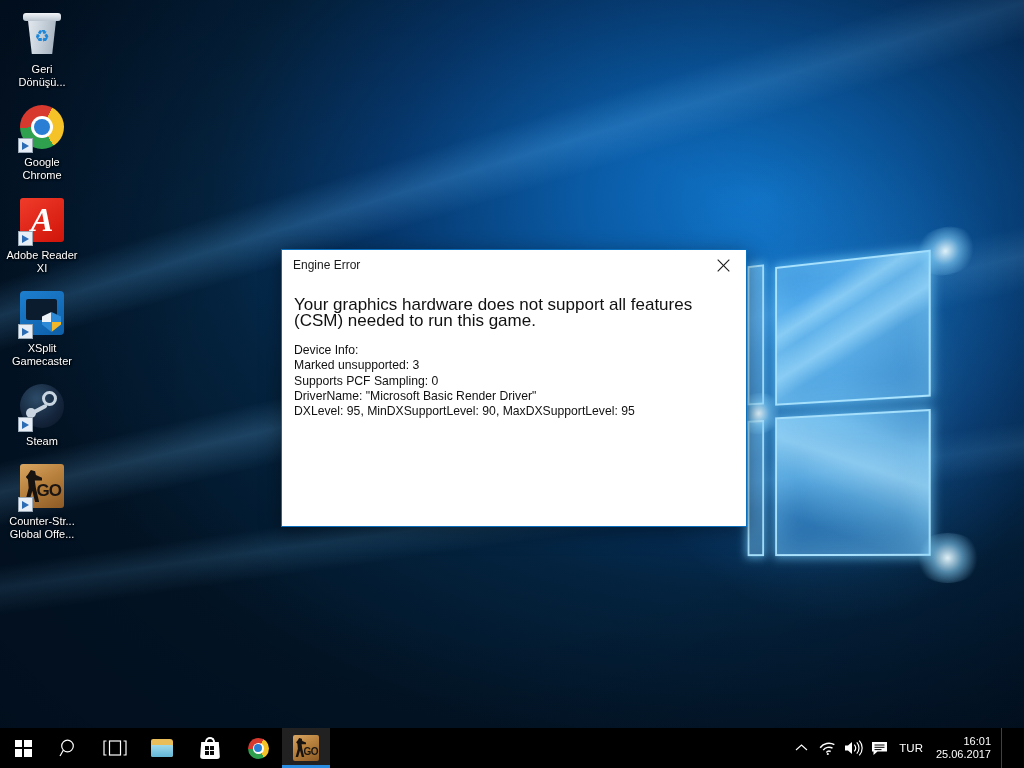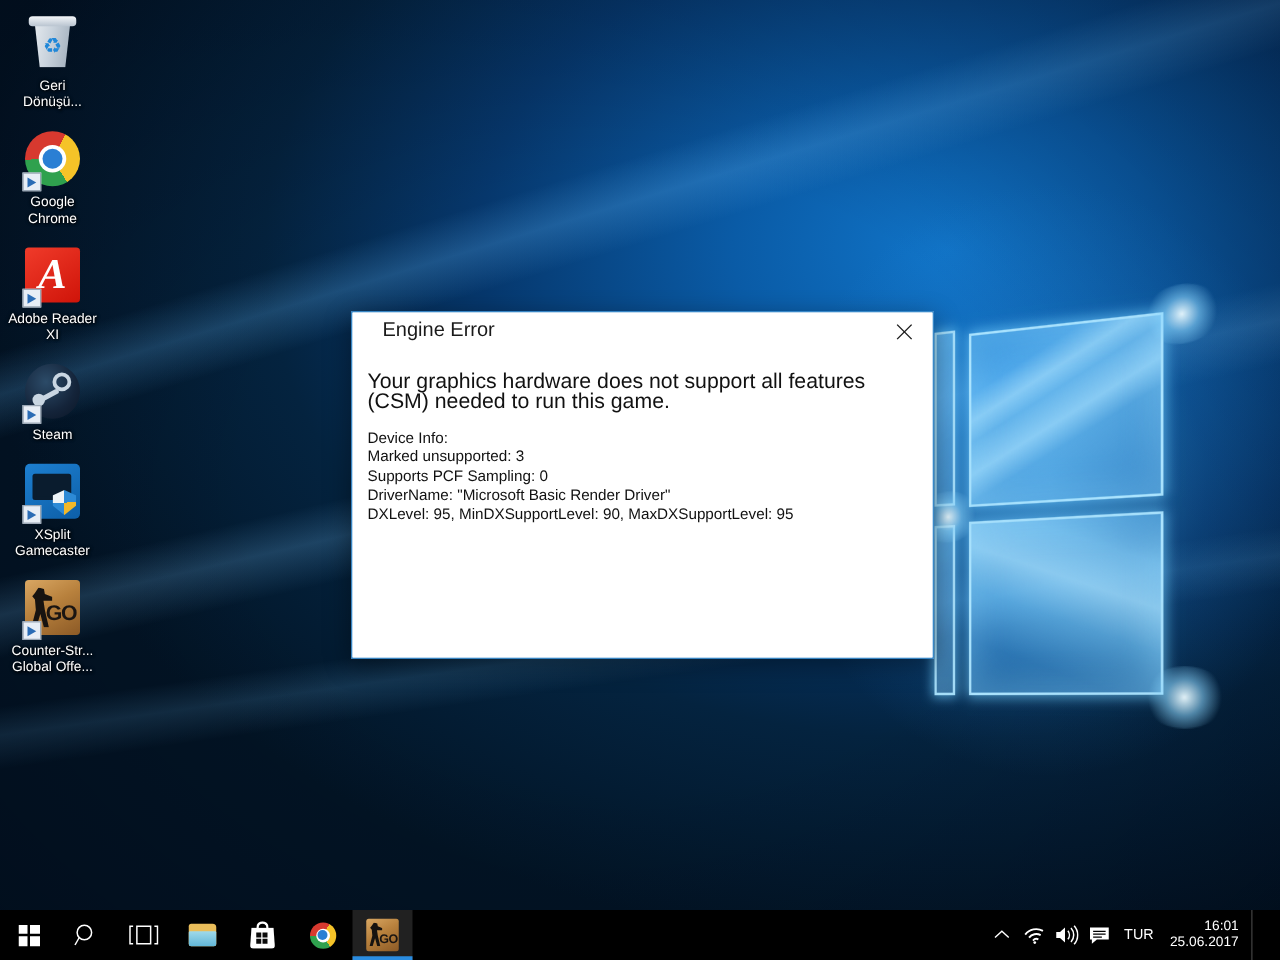--- a/index.html
+++ b/index.html
@@ -308,23 +308,23 @@
   #dlg-titlebar {
     height: 30px;
     background: #ffffff;
     display: flex;
     align-items: center;
     justify-content: space-between;
     flex: 0 0 auto;
     cursor: default;
   }
   #dlg-title-text {
-    font-size: 16px;
+    font-size: 12px;
     color: #1a1a1a;
-    padding-left: 24px;
+    padding-left: 11px;
     user-select: none;
   }
   #dlg-close {
     width: 45px;
     height: 29px;
     display: flex;
     align-items: center;
     justify-content: center;
     cursor: default;
   }
@@ -572,39 +572,39 @@
     <div class="desk-icon">
       <div class="glyph-wrap">
         <div class="ico-adobe"></div>
         <div class="shortcut-arrow"></div>
       </div>
       <div class="label">Adobe Reader<br>XI</div>
     </div>
 
     <div class="desk-icon">
       <div class="glyph-wrap">
+        <div class="ico-xsplit">
+          <div class="screen"></div>
+          <div class="shield"></div>
+        </div>
+        <div class="shortcut-arrow"></div>
+      </div>
+      <div class="label">XSplit<br>Gamecaster</div>
+    </div>
+
+    <div class="desk-icon">
+      <div class="glyph-wrap">
         <div class="ico-steam">
           <div class="ring"></div>
           <div class="bar"></div>
           <div class="dot"></div>
         </div>
         <div class="shortcut-arrow"></div>
       </div>
       <div class="label">Steam</div>
-    </div>
-
-    <div class="desk-icon">
-      <div class="glyph-wrap">
-        <div class="ico-xsplit">
-          <div class="screen"></div>
-          <div class="shield"></div>
-        </div>
-        <div class="shortcut-arrow"></div>
-      </div>
-      <div class="label">XSplit<br>Gamecaster</div>
     </div>
 
     <div class="desk-icon">
       <div class="glyph-wrap">
         <div class="ico-csgo">
           <div class="soldier"></div>
           <div class="go">GO</div>
         </div>
         <div class="shortcut-arrow"></div>
       </div>

